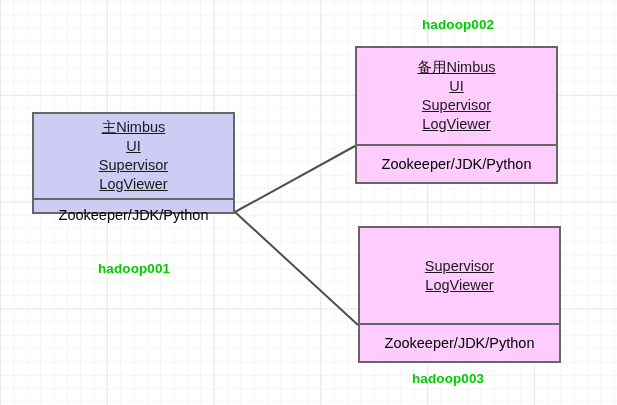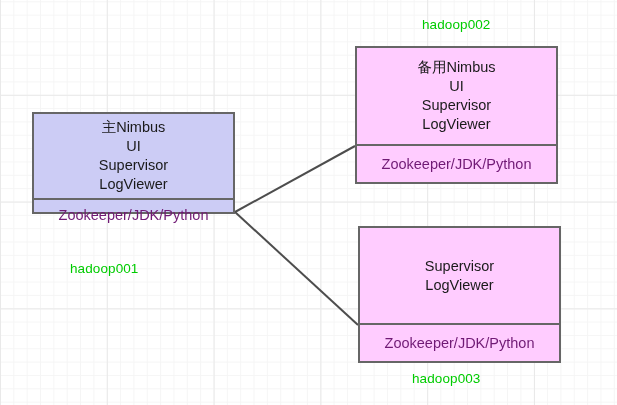--- a/index.html
+++ b/index.html
@@ -68,53 +68,54 @@
     justify-content: center;
     padding: 6px 6px;
   }
 
   .svc-line {
     font-size: 14.5px;
     line-height: 19px;
     color: #1a1a1a;
     white-space: nowrap;
     text-align: center;
+    text-decoration: underline;
   }
 
   .footer-text {
     font-size: 14.5px;
     line-height: 19px;
-    color: #701a75;
+    color: #000000;
     white-space: nowrap;
     text-align: center;
   }
 
   .node--lavender { background: #ccccf5; }
   .node--pink     { background: #ffccff; }
 
   .host-label {
     position: absolute;
     font-size: 13.5px;
-    font-weight: normal;
+    font-weight: bold;
     color: #00cc00;
     white-space: nowrap;
     letter-spacing: 0.1px;
     z-index: 3;
   }
 
   
   #node-hadoop001 { left: 32px;  top: 112px; width: 203px; height: 102px; }
   #node-hadoop002 { left: 355px; top: 46px;  width: 203px; height: 138px; }
   #node-hadoop003 { left: 358px; top: 226px; width: 203px; height: 137px; }
 
   #node-hadoop001 .node-footer { height: 39px; }
   #node-hadoop002 .node-footer { height: 38px; }
   #node-hadoop003 .node-footer { height: 38px; }
 
-  #label-hadoop001 { left: 70px;  top: 261px; }
+  #label-hadoop001 { left: 98px;  top: 261px; }
   #label-hadoop002 { left: 422px; top: 17px; }
   #label-hadoop003 { left: 412px; top: 371px; }
 </style>
 </head>
 <body>
 
 <div id="canvas">
 
   <svg id="edges" viewBox="0 0 617 405" width="617" height="405">
     <line x1="235" y1="212" x2="355" y2="146" stroke="#4d4d4d" stroke-width="2"></line>

